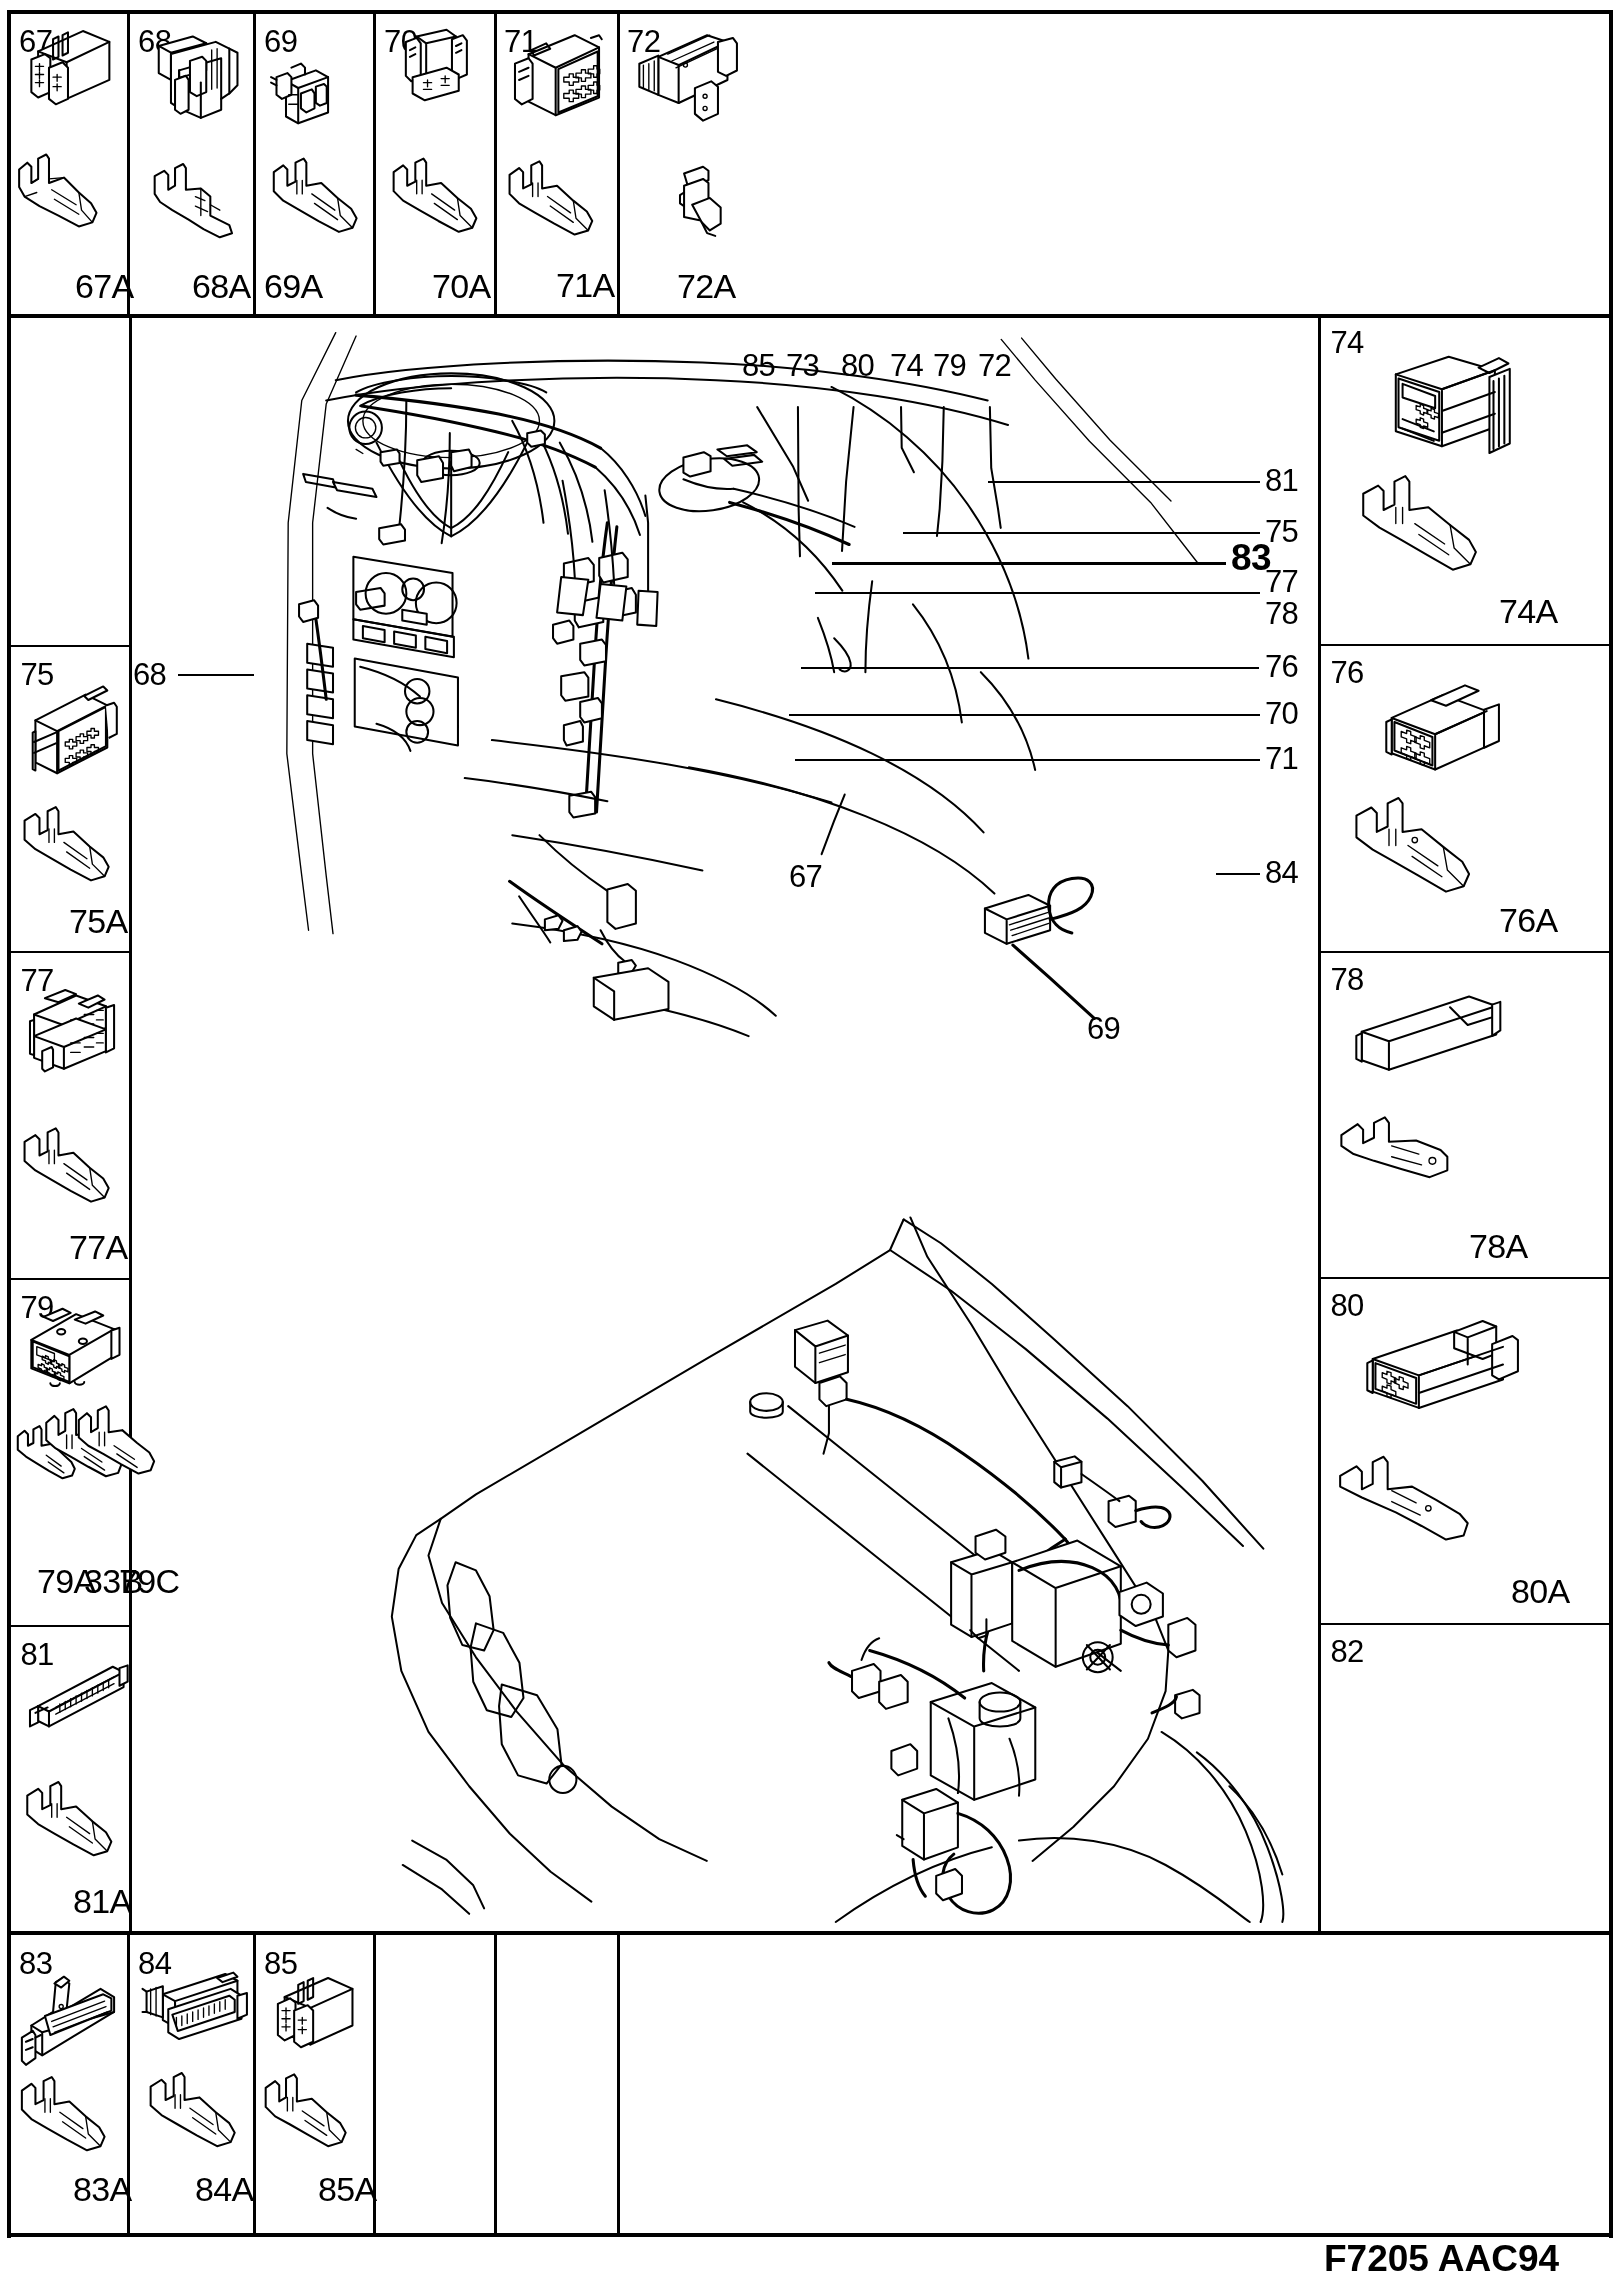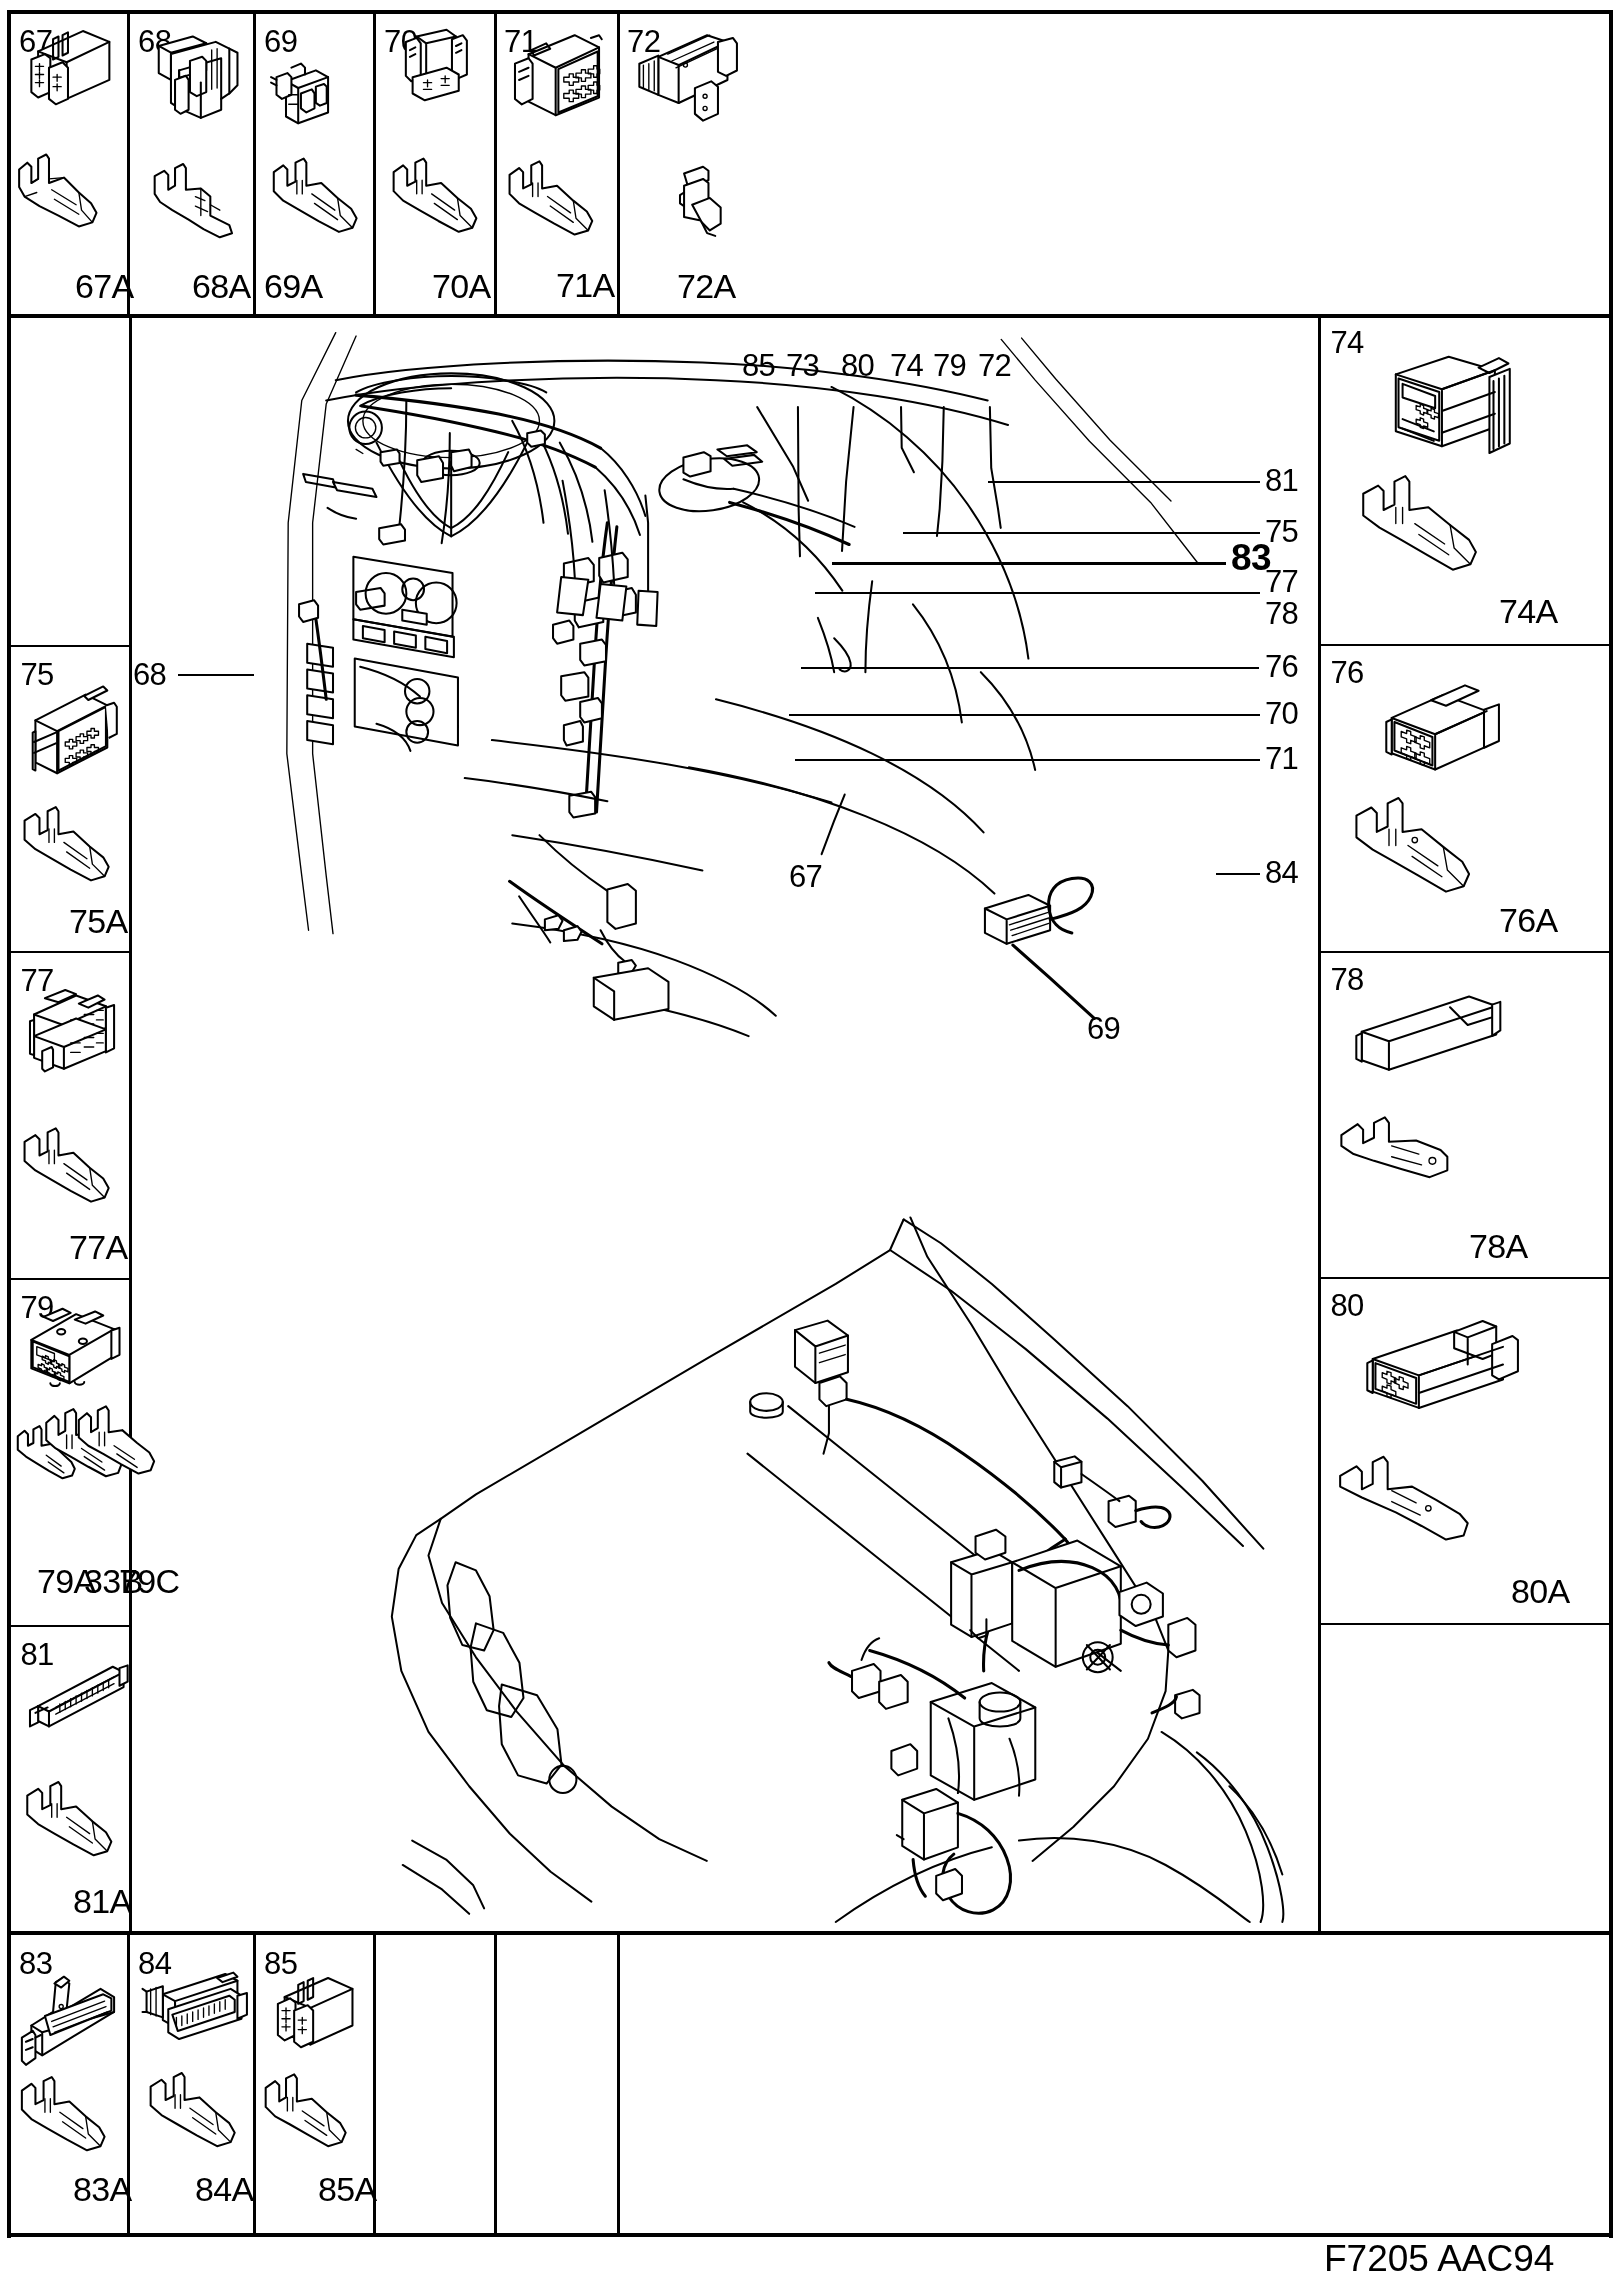--- a/index.html
+++ b/index.html
@@ -480,20 +480,23 @@
         <path class="fl" d="M28 290 L52 276 L60 284 L60 310 L76 302 L76 270 L92 262 L98 270 L98 310
                             L134 306 L170 326 L204 346 L216 360 L210 378 L184 384 L148 364 L110 344
                             L60 322 L28 306 Z"></path>
         <path class="lnt" d="M104 312 L140 330 M104 328 L146 348"></path>
         <circle cx="158" cy="338" r="4" fill="none" stroke="#000" stroke-width="2"></circle>
       </g>
     </svg>
     <span class="term-lbl" style="left:190px;top:295px;">80A</span>
   </div>
 
+  <div class="cell" style="left:1321px;top:1625px;width:288px;height:307px;">
+    <span class="num" style="left:9.5px;top:11px;">82</span>
+  </div>
 
   <div class="cell" style="left:11px;top:1936px;width:116px;height:297px;">
     <span class="num" style="left:8.1px;top:12.2px;">83</span>
     <svg viewBox="0 0 171 438">
       <g>
         <path class="fl" d="M30 132 L62 112 L66 68 L76 62 L86 70 L82 108 L132 78 L152 90
                             L152 112 L92 148 L46 176 L30 166 Z"></path>
         <path class="ln" d="M30 132 L46 142 L46 176 M46 142 L152 112"></path>
         <path class="fl" d="M50 118 L136 86 L148 92 L148 110 L58 146 Z"></path>
         <g class="lnt">
@@ -854,16 +857,16 @@
       <path class="fl" d="M928 950 L978 934 L1010 954 L1010 1020 L960 1038 L928 1018 Z"></path>
       <path class="ln" d="M928 950 L960 970 L960 1038 M960 970 L1010 954"></path>
       <path class="ln2" d="M1010 970 C1044 980 1070 1004 1082 1036 C1094 1068 1086 1100 1062 1112
                             C1038 1124 1010 1114 996 1092 C982 1070 986 1044 1004 1030"></path>
       <path class="fl" d="M978 1062 L1006 1052 L1016 1062 L1016 1088 L988 1098 L978 1088 Z"></path>
       <path class="ln2" d="M944 1038 C946 1062 952 1080 962 1092"></path>
       <path class="ln" d="M920 1002 L930 1008"></path>
     </svg>
   </div>
 
-  <div class="footer" style="left:1324px;top:2238px;">F7205 AAC94</div>
+  <div class="footer" style="left:1324px;top:2238px;font-weight:bold;">F7205 AAC94</div>
 
 </div>
 
 
 </body></html>

